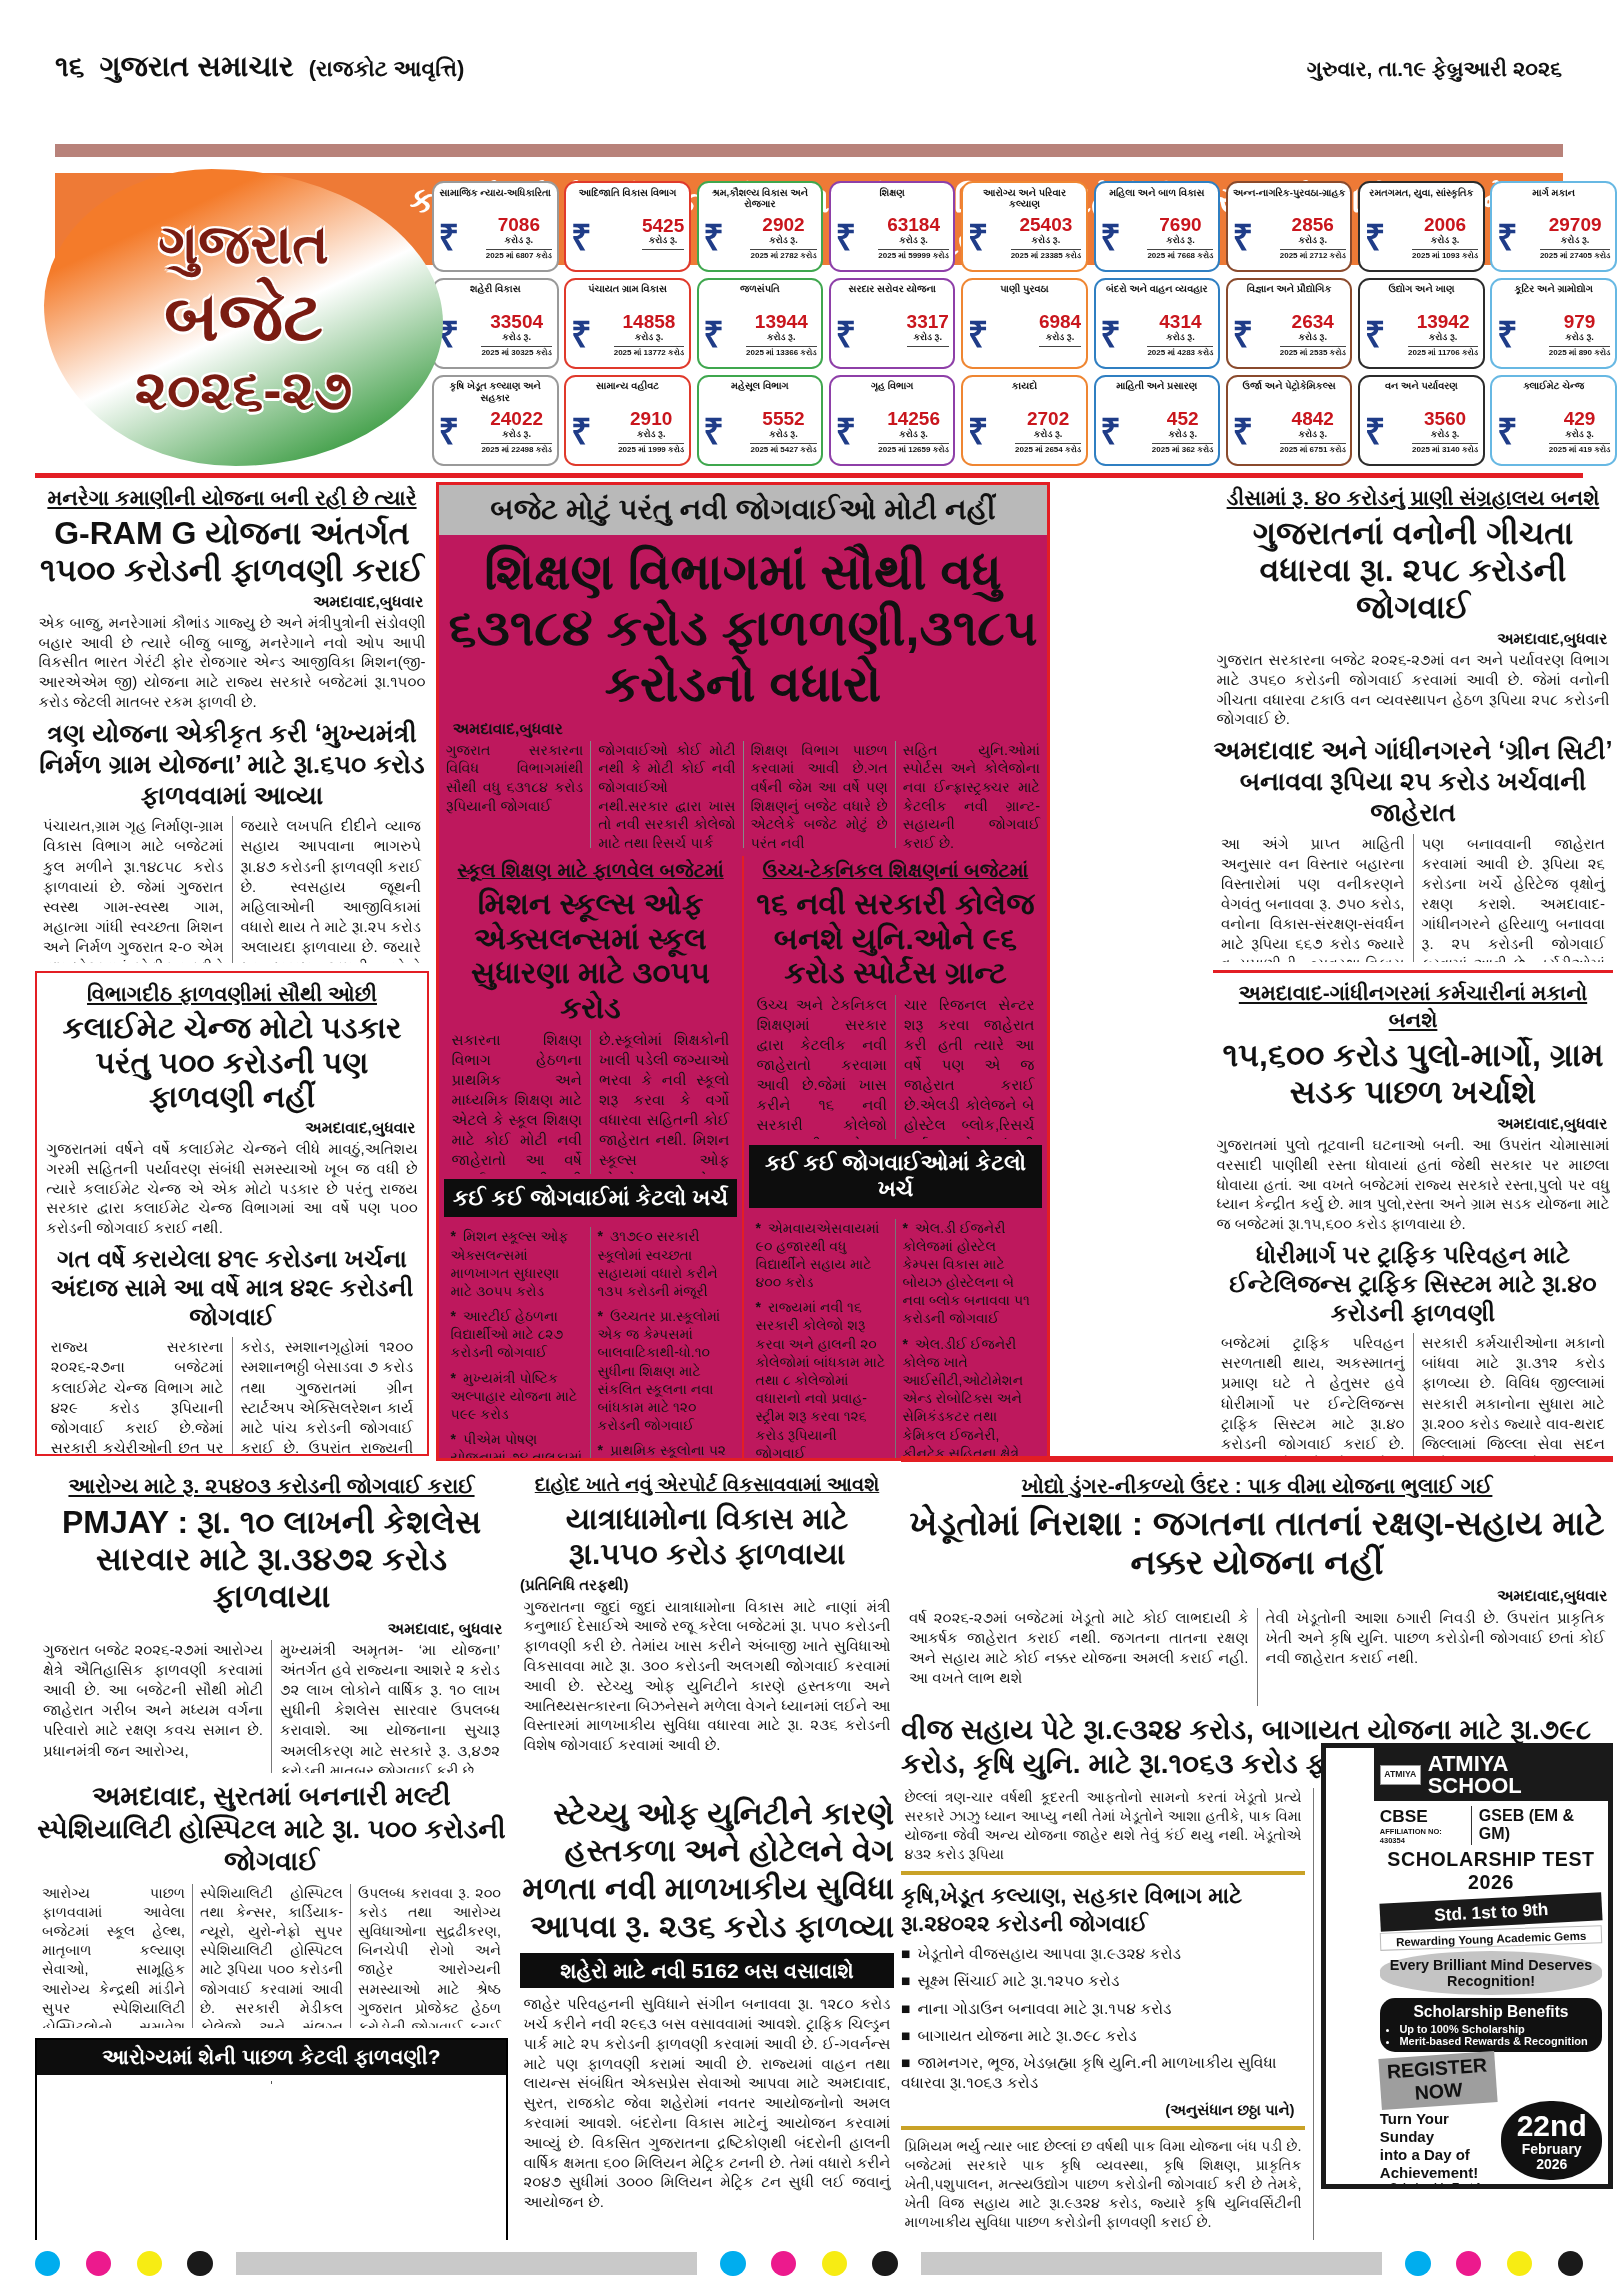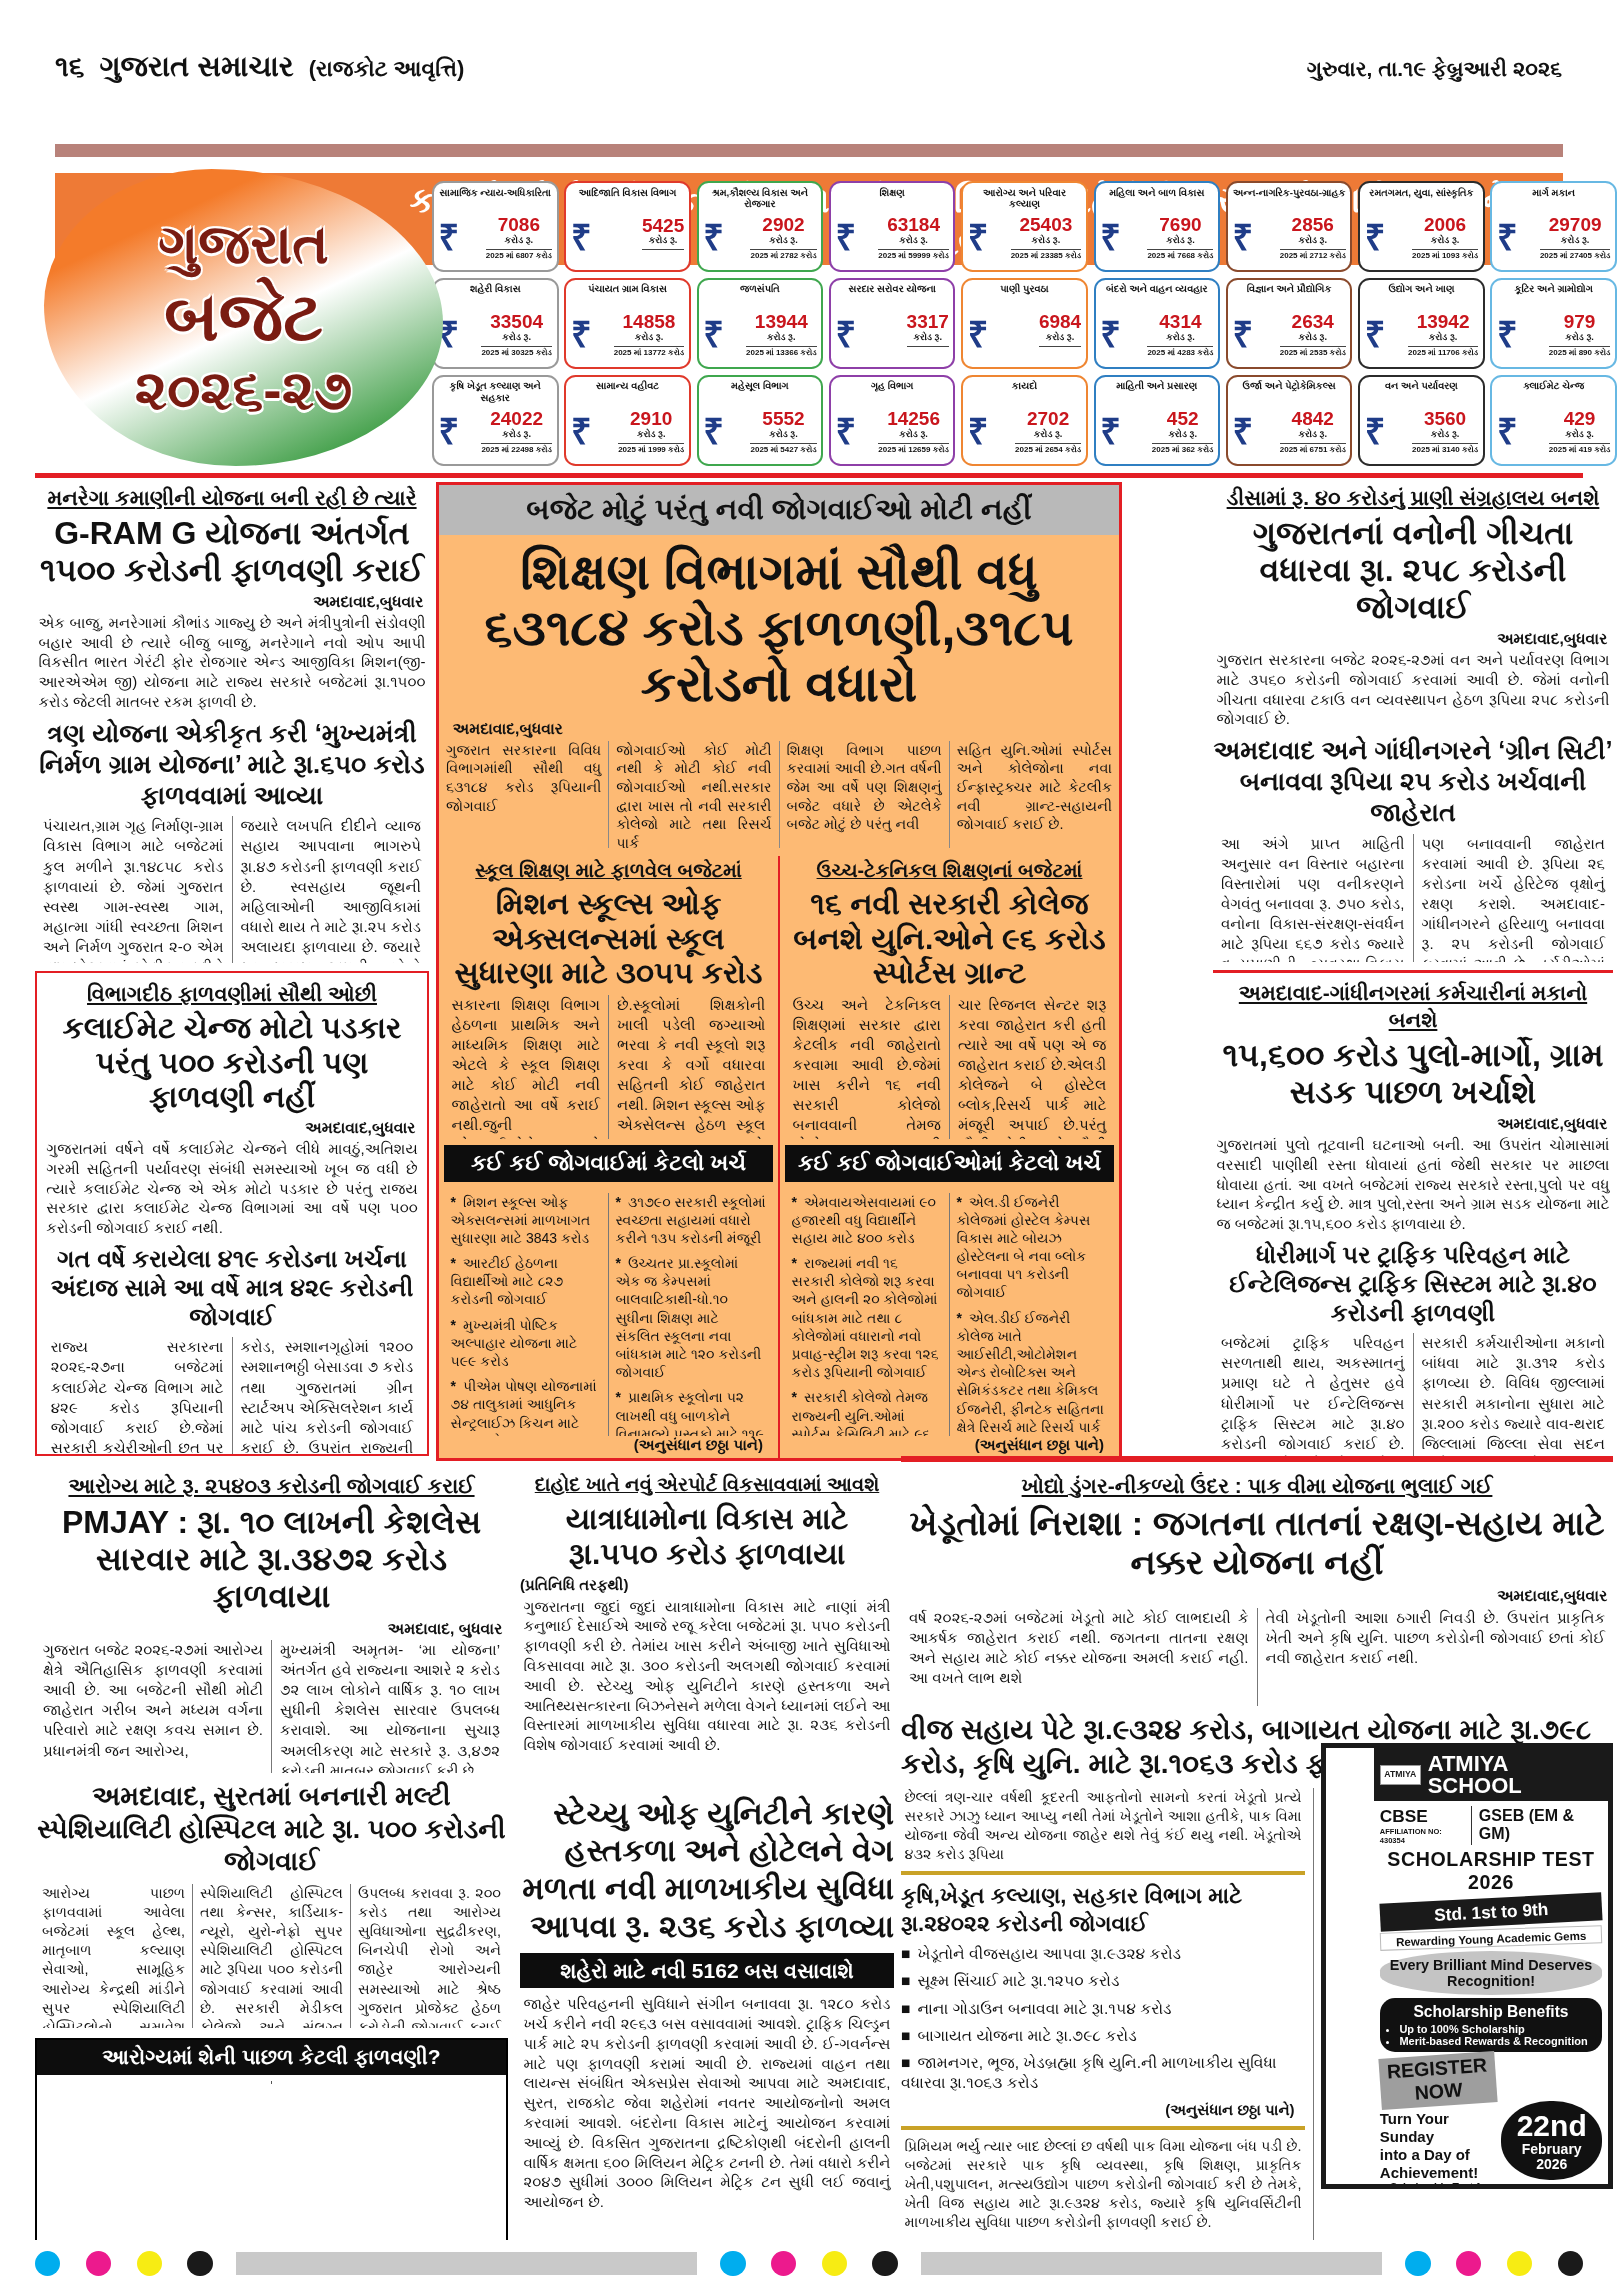--- a/index.html
+++ b/index.html
@@ -48,21 +48,21 @@
   .c4>div{flex:1;padding:0 7px;font-size:14.4px;line-height:1.3;text-align:justify;}
   .c4>div+div{border-left:1.2px solid #888;}
   .blackbar{background:#0d0d0d;color:#fff;font-weight:bold;text-align:center;font-size:22px;padding:5.8px 0;margin:5.8px 0;}
   ul.blist{columns:2;column-gap:14px;column-rule:1.2px solid #777;list-style:none;margin:4.6px 0 0;padding:0 7px;}
   ul.blist li{font-size:14px;line-height:1.3;margin-bottom:7px;break-inside:avoid;text-align:left;}
   .star{font-weight:bold;margin-right:7px;}
   .cont{text-align:right;font-weight:bold;font-size:15px;padding-right:10.4px;}
   .highlight{background:#c7d8ee;font-weight:bold;font-size:24px;line-height:1.3;padding:7px 10.4px;margin:8px 3.5px 3.5px;text-align:left;}
   
   .colL{position:absolute;left:35px;top:484px;width:394px;height:975px;}
-  .colC{position:absolute;left:436px;top:482px;width:686px;height:979px;border:3.5px solid #e31e24;background:#fdba74;box-sizing:border-box;overflow:hidden;}
+  .colC{position:absolute;left:436px;top:482px;width:614px;height:979px;border:3.5px solid #e31e24;background:#be185d;box-sizing:border-box;overflow:hidden;}
   .colR{position:absolute;left:1213px;top:484px;width:400px;height:975px;}
   .graybar{background:#b9b9b9;font-size:29px;font-weight:bold;text-align:center;padding:8px 0;}
   .bighl{font-size:50px;line-height:1.12;text-align:center;font-weight:bold;padding:9.2px 7px 5.8px;}
   .subrow{display:flex;margin-top:8px;align-items:stretch;}
   .subart{flex:1;padding:2.3px 4.6px;overflow:hidden;}
   .subart+.subart{border-left:2.3px solid #e31e24;}
   .boxart{border:2.9px solid #e31e24;padding:7px 5.8px;box-sizing:border-box;}
   
   .botrule{position:absolute;left:901px;top:1456px;width:712px;height:5.8px;background:#e31e24;}
   .pmjay{position:absolute;left:35px;top:1472px;width:473px;height:768px;}
@@ -482,21 +482,21 @@
         <div class="kicker" style="font-size:19.6px;">સ્કૂલ શિક્ષણ માટે ફાળવેલ બજેટમાં</div>
         <div class="hl" style="font-size:30px;margin:3.5px 0;">મિશન સ્કૂલ્સ ઓફ એક્સલન્સમાં સ્કૂલ સુધારણા માટે ૩૦૫૫ કરોડ</div>
         <div class="c2" style="height:144px;overflow:hidden;">
           <div>સકારના શિક્ષણ વિભાગ હેઠળના પ્રાથમિક અને માધ્યમિક શિક્ષણ માટે એટલે કે સ્કૂલ શિક્ષણ માટે કોઈ મોટી નવી જાહેરાતો આ વર્ષે કરાઈ નથી.જુની જોગવાઈઓને જ વધારે રૂપિયાની મંજૂરી સાથે આગળ ચાલુ રાખવામા આવી</div>
           <div>છે.સ્કૂલોમાં શિક્ષકોની ખાલી પડેલી જગ્યાઓ ભરવા કે નવી સ્કૂલો શરૂ કરવા કે વર્ગો વધારવા સહિતની કોઈ જાહેરાત નથી. મિશન સ્કૂલ્સ ઓફ એક્સેલન્સ હેઠળ સ્કૂલ માળખાગત સુધારણા માટે ૩૦૫૫ કરોડ ફાળવાયા છે.</div>
         </div>
         <div class="blackbar">કઈ કઈ જોગવાઈમાં કેટલો ખર્ચ</div>
         <div style="height:248px;overflow:hidden;">
           <ul class="blist">
 
-          <li><span class="star">*</span><span>મિશન સ્કૂલ્સ ઓફ એક્સલન્સમાં માળખાગત સુધારણા માટે 3843 કરોડ</span></li>
+          <li><span class="star">*</span><span>મિશન સ્કૂલ્સ ઓફ એક્સલન્સમાં માળખાગત સુધારણા માટે ૩૦૫૫ કરોડ</span></li>
               <li><span class="star">*</span><span>આરટીઈ હેઠળના વિદ્યાર્થીઓ માટે ૮૨૭ કરોડની જોગવાઈ</span></li>
               <li><span class="star">*</span><span>મુખ્યમંત્રી પોષ્ટિક અલ્પાહાર યોજના માટે ૫૯૯ કરોડ</span></li>
               <li><span class="star">*</span><span>પીએમ પોષણ યોજનામાં ૭૪ તાલુકામાં આધુનિક સેન્ટ્રલાઈઝ કિચન માટે ૫૫૨ કરોડ</span></li>
               <li><span class="star">*</span><span>૯થી૧૨ની સરકારી સ્કૂલો-આરએમએસએ સ્કૂલો અને મોડેલ સ્કૂલના બાંધકામ-રીપેરિંગ માટે ૩૪૨ કરોડની જોગવાઈ</span></li>
               <li><span class="star">*</span><span>૩૧૭૯૦ સરકારી સ્કૂલોમાં સ્વચ્છતા સહાયમાં વધારો કરીને ૧૩૫ કરોડની મંજૂરી</span></li>
               <li><span class="star">*</span><span>ઉચ્ચતર પ્રા.સ્કૂલોમાં એક જ કેમ્પસમાં બાલવાટિકાથી-ધો.૧૦ સુધીના શિક્ષણ માટે સંકલિત સ્કૂલના નવા બાંધકામ માટે ૧૨૦ કરોડની જોગવાઈ</span></li>
               <li><span class="star">*</span><span>પ્રાથમિક સ્કૂલોના ૫૨ લાખથી વધુ બાળકોને વિનામૂલ્યે પુસ્તકો માટે ૧૧૯ કરોડની જોગવાઈ</span></li>
               <li><span class="star">*</span><span>પીએમશ્રી યોજનામાં સમાવિષ્ટ ૯૨૬ સ્કૂલો માટે ૧૧૪ કરોડની જોગવાઈ</span></li>
             </ul>
         </div>

